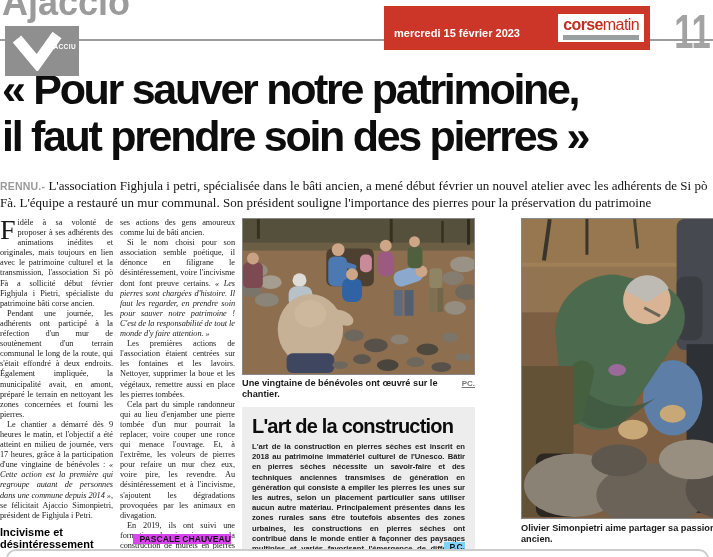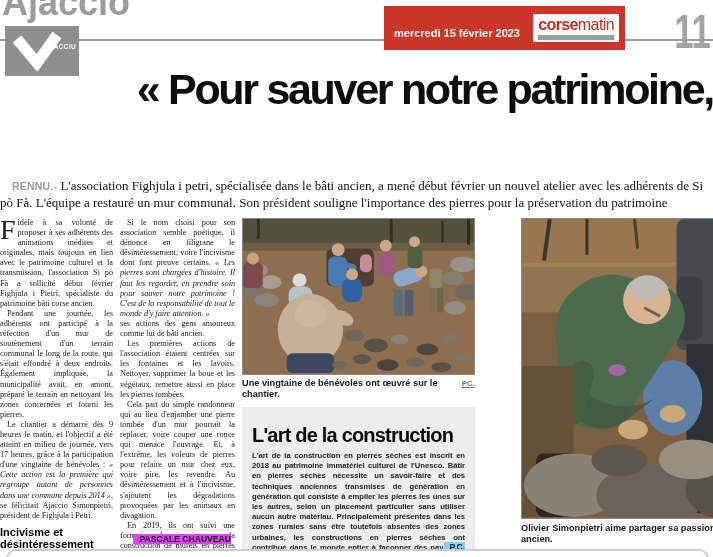--- a/index.html
+++ b/index.html
@@ -7,36 +7,36 @@
         font-family:"Liberation Serif",serif;color:#1b1b1b;}
 
   
   .city{position:absolute;left:2px;top:-15px;font:700 36px/1 "Liberation Sans",sans-serif;
         color:#9b9b9b;letter-spacing:0;}
   .rule{position:absolute;top:39px;left:0;width:713px;height:2px;background:#9c9c9c;z-index:1;}
   .citybox{position:absolute;left:5px;top:26px;width:74px;height:50px;background:#8f8f8f;z-index:3;}
   .citybox svg{position:absolute;left:6px;top:5px;width:52px;height:40px;}
   .cityalt{position:absolute;right:3px;top:17px;font:700 6.5px "Liberation Sans",sans-serif;
         color:#fff;letter-spacing:.4px;}
-  .banner{position:absolute;left:384px;top:6px;width:241px;height:44px;background:#cc3629;z-index:2;}
+  .banner{position:absolute;left:384px;top:6px;width:266px;height:44px;background:#cc3629;z-index:2;}
   .date{position:absolute;left:10px;top:21px;font:700 11px "Liberation Sans",sans-serif;color:#fff;}
   .brand{position:absolute;right:6px;top:8px;background:#fff;padding:2px 5px 2px;}
   .brand-b{font:800 16px/16px "Liberation Sans",sans-serif;color:#c22d20;letter-spacing:-.6px;}
   .brand-l{font:400 16px/16px "Liberation Sans",sans-serif;color:#c22d20;letter-spacing:-.6px;}
   .brand-strip{height:5px;background:#9aa0a0;margin-top:1px;}
   .pagenum{position:absolute;right:2px;top:8px;font:700 48px/1 "Liberation Sans",sans-serif;
         color:#a3a3a3;transform:scaleX(.72);transform-origin:100% 0;}
 
   
   .headline{position:absolute;left:2px;top:66px;width:711px;margin:0;
-        font:700 43px/47px "Liberation Sans",sans-serif;letter-spacing:-2.3px;color:#0d0d0d;text-align:right;}
+        font:700 43px/47px "Liberation Sans",sans-serif;letter-spacing:-2.3px;color:#0d0d0d;}
   .hl{display:block;white-space:nowrap;}
   .lead{position:absolute;left:0;top:177px;width:712px;margin:0;
         font:400 13px/17px "Liberation Serif",serif;color:#141414;}
-  .loc{font:700 10.5px "Liberation Sans",sans-serif;color:#9a9a9a;letter-spacing:.2px;padding-left:12px;}
+  .loc{font:700 10.5px "Liberation Sans",sans-serif;color:#9a9a9a;letter-spacing:.2px;}
 
   
   .col{position:absolute;top:218px;height:339px;overflow:hidden;}
   .col1{left:0;width:113px;}
   .col2{left:120px;width:115px;}
   .bp{margin:0;font-size:8.3px;line-height:10.1px;text-align:justify;
       letter-spacing:-.05px;color:#1b1b1b;}
   .bp.ind{text-indent:7px;}
   .bp em{font-style:italic;}
   .dropcap{float:left;font:400 28px/24px "Liberation Serif",serif;padding-right:2px;}
@@ -46,21 +46,21 @@
 
   
   .mid{position:absolute;left:242px;top:218px;width:233px;}
   .photo{border:1px solid #888;box-sizing:border-box;overflow:hidden;background:#8d6f50;}
   .photo svg{display:block;width:100%;height:100%;}
   .photo-main{width:233px;height:157px;}
   .caprow{display:flex;justify-content:center;align-items:baseline;margin-top:3px;}
   .cap{font:700 9.2px/11px "Liberation Sans",sans-serif;color:#1a1a1a;}
   .credit{font:700 8px "Liberation Sans",sans-serif;color:#777;text-decoration:underline;}
   .infobox{position:relative;margin-top:7px;background:#ededed;height:150px;
-      padding:17px 10px;box-sizing:border-box;overflow:hidden;}
+      padding:8px 10px;box-sizing:border-box;overflow:hidden;}
   .ib-title{margin:0 0 5px;font:700 20px/22px "Liberation Sans",sans-serif;
       letter-spacing:-.8px;color:#0c0c0c;}
   .ib-body{margin:0;font:700 7.7px/10.2px "Liberation Sans",sans-serif;text-align:justify;
       color:#222;letter-spacing:-.05px;}
   .ib-credit{position:absolute;right:10px;bottom:5px;background:#7dd3fc;padding-left:5px;
       font:700 8.6px "Liberation Sans",sans-serif;color:#111;text-decoration:underline;}
 
   
   .rightcol{position:absolute;left:481px;top:218px;width:231px;padding-left:40px;}
   .photo-portrait{width:231px;height:301px;}
@@ -87,35 +87,36 @@
     <span class="date">mercredi 15 février 2023</span>
     <div class="brand">
       <span class="brand-b">corse</span><span class="brand-l">matin</span>
       <div class="brand-strip"></div>
     </div>
   </div>
   <div class="pagenum">11</div>
 
   <h1 class="headline">
     <span class="hl">« Pour sauver notre patrimoine,</span>
+    <span class="hl">il faut prendre soin des pierres »</span>
   </h1>
 
   <p class="lead"><span class="loc">RENNU.-</span><span> L'association Fighjula i petri, spécialisée dans le bâti ancien, a mené début février un nouvel atelier avec les adhérents de Si pò Fà. L'équipe a restauré un mur communal. Son président souligne l'importance des pierres pour la préservation du patrimoine</span></p>
 
   <div class="col col1">
     <p class="bp"><span class="dropcap">F</span><span>idèle à sa volonté de proposer à ses adhérents des animations inédites et originales, mais toujours en lien avec le patrimoine culturel et la transmission, l'association Si pò Fà a sollicité début février Fighjula i Pietri, spécialiste du patrimoine bâti corse ancien.</span></p>
     <p class="bp ind">Pendant une journée, les adhérents ont participé à la réfection d'un mur de soutènement d'un terrain communal le long de la route, qui s'était effondré à deux endroits. Également impliquée, la municipalité avait, en amont, préparé le terrain en nettoyant les zones concernées et fourni les pierres.</p>
     <p class="bp ind"><span>Le chantier a démarré dès 9 heures le matin, et l'objectif a été atteint en milieu de journée, vers 17 heures, grâce à la participation d'une vingtaine de bénévoles : </span><em>« Cette action est la première qui regroupe autant de personnes dans une commune depuis 2014 »</em><span>, se félicitait Ajaccio Simonpietri, président de Fighjula i Petri.</span></p>
     <h3 class="subhead">Incivisme et désintéressement</h3>
     <p class="bp ind">Ce passionné de patrimoine et d'histoire ne cesse de fédérer par</p>
   </div>
 
   <div class="col col2">
+    <p class="bp">ses actions des gens amoureux comme lui de bâti ancien.</p>
     <p class="bp ind"><span>Si le nom choisi pour son association semble poétique, il dénonce en filigrane le désintéressement, voire l'incivisme dont font preuve certains. </span><em>« Les pierres sont chargées d'histoire. Il faut les regarder, en prendre soin pour sauver notre patrimoine ! C'est de la responsabilité de tout le monde d'y faire attention. »</em></p>
-    <p class="bp">ses actions des gens amoureux comme lui de bâti ancien.</p>
     <p class="bp ind">Les premières actions de l'association étaient centrées sur les fontaines et les lavoirs. Nettoyer, supprimer la boue et les végétaux, remettre aussi en place les pierres tombées.</p>
     <p class="bp ind">Cela part du simple randonneur qui au lieu d'enjamber une pierre tombée d'un mur pourrait la replacer, voire couper une ronce qui menace l'ouvrage. Et, à l'extrême, les voleurs de pierres pour refaire un mur chez eux, voire pire, les revendre. Au désintéressement et à l'incivisme, s'ajoutent les dégradations provoquées par les animaux en divagation.</p>
     <p class="bp ind">En 2019, ils ont suivi une formation de cinq jours sur la construction de murets en pierres sèches dispensée par le Greta.</p>
     <div class="byline">PASCALE CHAUVEAU</div>
   </div>
 
   <div class="mid">
     <div class="photo photo-main">
       <svg viewBox="0 0 233 157" preserveAspectRatio="none">
         <rect width="233" height="157" fill="#8d6f50"></rect>

